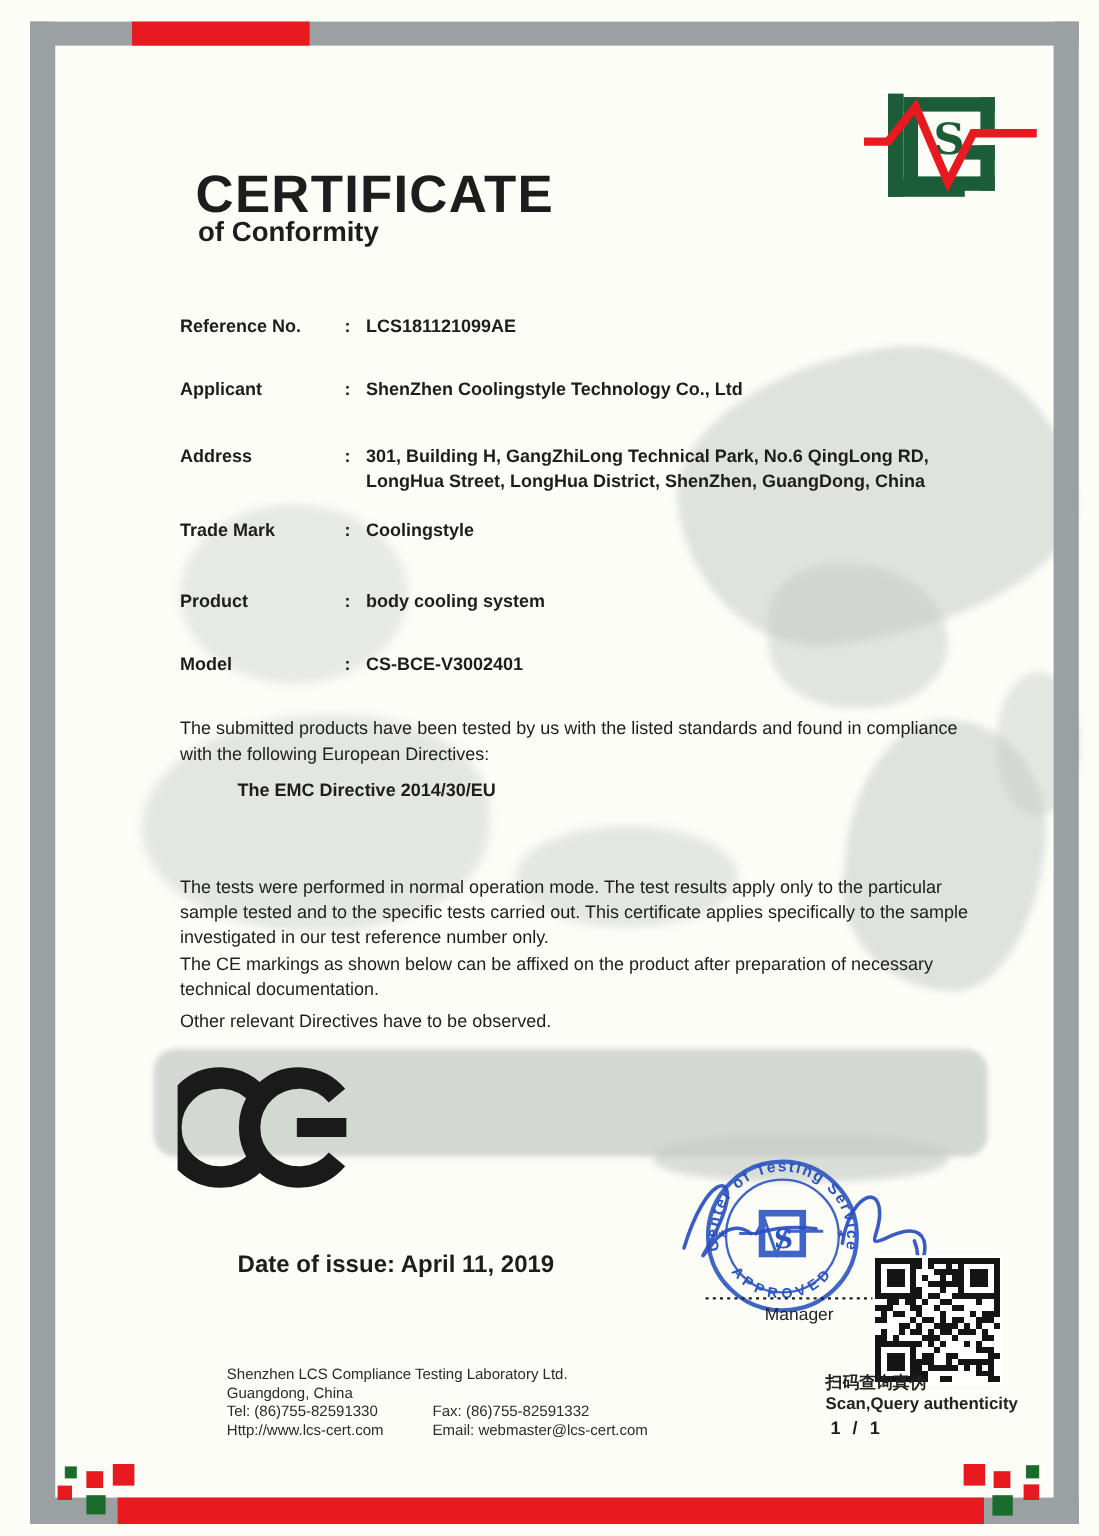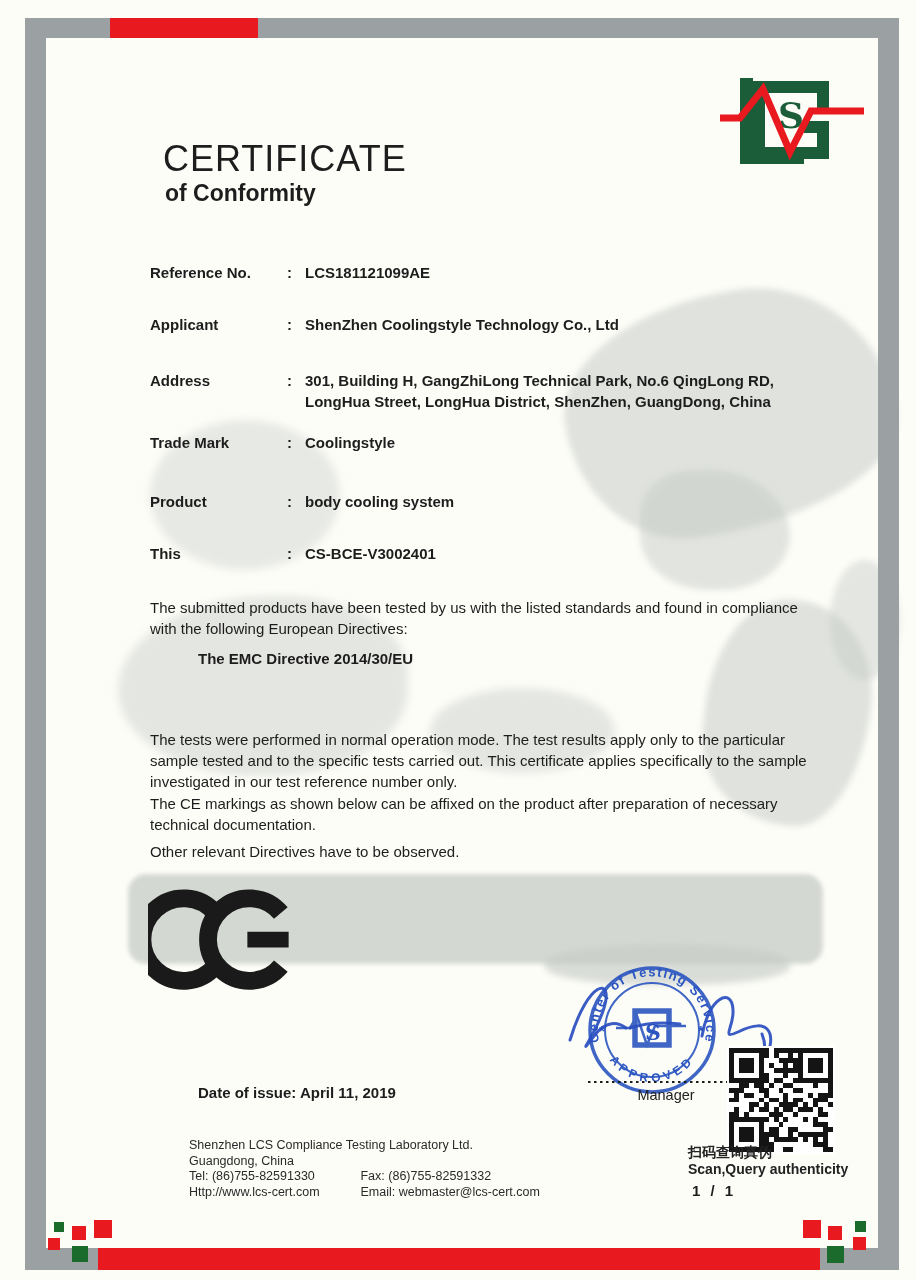--- a/index.html
+++ b/index.html
@@ -8,21 +8,21 @@
   .abs{position:absolute;}
   
   .bar{position:absolute;z-index:3;}
   .gray{background:#9ba1a3;}
   .red{background:#e8191f;}
   .sq{position:absolute;z-index:4;}
   
   .map{position:absolute;inset:0;z-index:0;}
   .blob{position:absolute;background:#c7ccc7;}
   
-  .title-main{font-size:36px;font-weight:normal;letter-spacing:1px;z-index:2;}
+  .title-main{font-size:44px;font-weight:bold;letter-spacing:1px;z-index:2;}
   .title-sub{font-size:23px;font-weight:bold;z-index:2;}
   .frow{position:absolute;left:150px;width:700px;font-size:15px;font-weight:bold;z-index:2;line-height:21px;}
   .flabel{position:absolute;left:0;width:135px;}
   .fcolon{position:absolute;left:137px;}
   .fvalue{position:absolute;left:155px;width:515px;}
   .para{position:absolute;left:150px;width:672px;font-size:15px;line-height:21px;z-index:2;}
   .bold{font-weight:bold;margin-left:48px;}
   .footer{position:absolute;left:165px;top:1138px;font-size:12.5px;line-height:15.5px;z-index:2;color:#2a2a2a;margin-left:24px;}
   .fcol{display:inline-block;width:168px;}
   .qr-cap{position:absolute;z-index:2;text-align:left;width:190px;left:688px;font-weight:bold;color:#222;}
@@ -101,40 +101,40 @@
     <span class="flabel">Trade Mark</span>
     <span class="fcolon">:</span>
     <span class="fvalue">Coolingstyle</span>
   </div>
   <div class="frow" style="top:491px;">
     <span class="flabel">Product</span>
     <span class="fcolon">:</span>
     <span class="fvalue">body cooling system</span>
   </div>
   <div class="frow" style="top:543px;">
-    <span class="flabel">This</span>
+    <span class="flabel">Model</span>
     <span class="fcolon">:</span>
     <span class="fvalue">CS-BCE-V3002401</span>
   </div>
 
   <div class="para" style="top:597px;">The submitted products have been tested by us with the listed standards and found in compliance with the following European Directives:</div>
   <div class="para bold" style="top:648px;">The EMC Directive 2014/30/EU</div>
   <div class="para" style="top:729px;">The tests were performed in normal operation mode. The test results apply only to the particular sample tested and to the specific tests carried out. This certificate applies specifically to the sample investigated in our test reference number only.</div>
   <div class="para" style="top:841px;">Other relevant Directives have to be observed.</div>
   <div class="para" style="top:793px;">The CE markings as shown below can be affixed on the product after preparation of necessary technical documentation.</div>
 
   <svg class="abs" style="left:148px;top:885px;z-index:2;" width="150" height="112" viewBox="0 0 160 115">
     <g fill="none" stroke="#1a1a1a" stroke-width="19">
       <path d="M 71.7 27.7 A 44 44 0 1 0 71.7 84.3"></path>
       <path d="M 141.7 27.7 A 44 44 0 1 0 141.7 84.3"></path>
       <path d="M 106 56 H 150" stroke-width="17"></path>
     </g>
   </svg>
 
-  <div class="abs bold" style="left:150px;top:1084px;font-size:15px;z-index:2;">Date of issue: April 11, 2019</div>
+  <div class="abs bold" style="left:150px;top:1043px;font-size:20px;z-index:2;">Date of issue: April 11, 2019</div>
 
   <svg class="abs" style="left:552px;top:952px;z-index:2;" width="250" height="160" viewBox="0 0 250 160">
     <defs>
       <path id="arcTop" d="M 47.8 92 A 54 54 0 1 1 152.2 92"></path>
       <path id="arcBottom" d="M 55 104 A 52 52 0 0 0 145 104"></path>
     </defs>
     <g stroke="#2b55c0" fill="none" opacity="0.9">
       <circle cx="100" cy="78" r="62" stroke-width="3.5"></circle>
       <circle cx="100" cy="78" r="47" stroke-width="2"></circle>
       <rect x="83" y="59" width="34" height="34" stroke-width="5.5"></rect>

